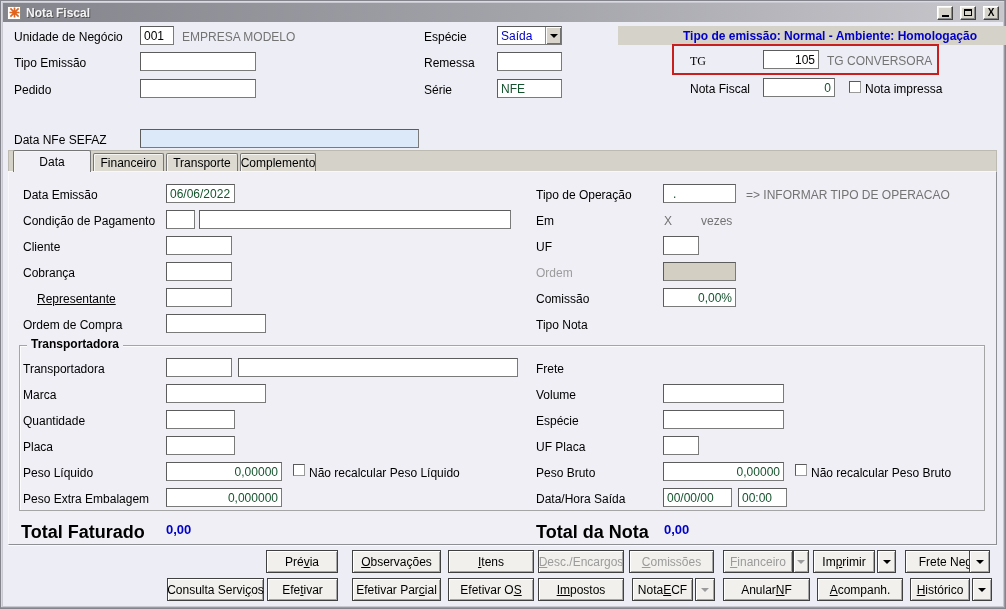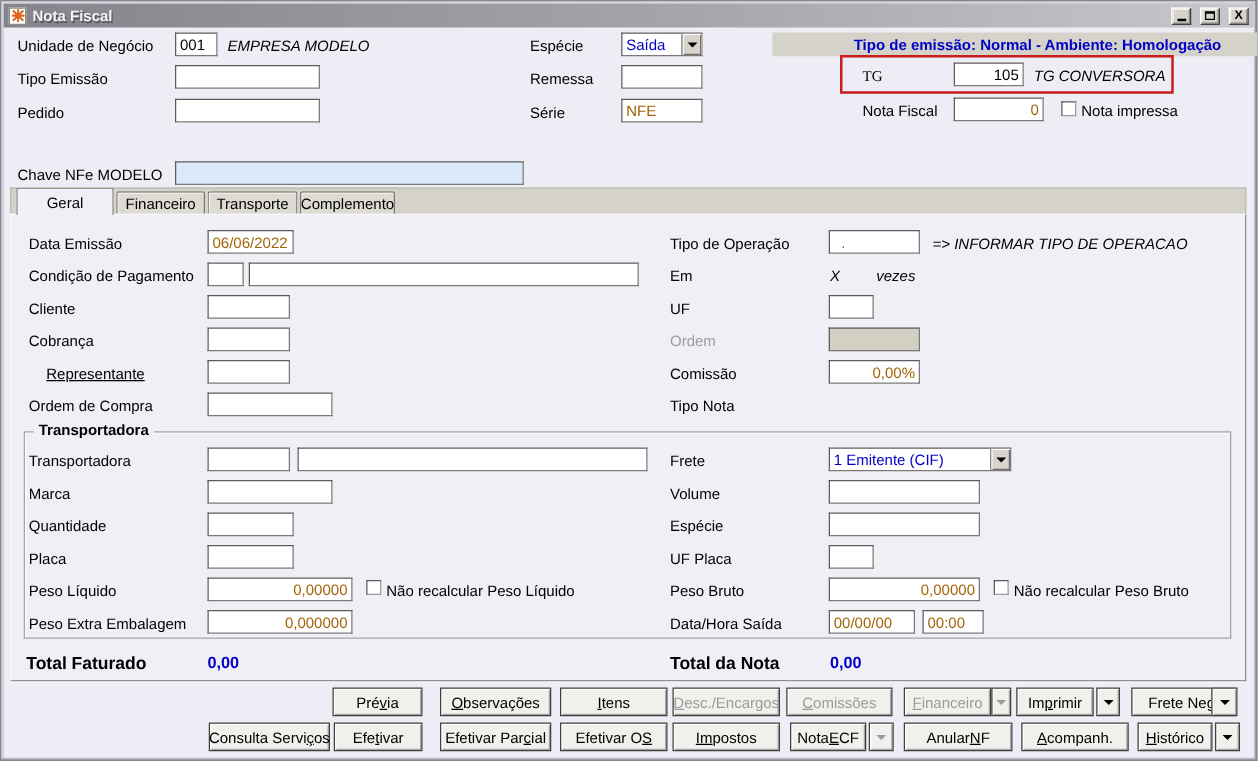--- a/index.html
+++ b/index.html
@@ -22,41 +22,41 @@
   .glyph-min{width:7px;height:2px;background:#000;margin-top:7px;}
   .glyph-max{width:8px;height:7px;border:1px solid #000;border-top-width:2px;}
   .glyph-x{font-size:10px;font-weight:bold;line-height:1;}
   .lbl{position:absolute;white-space:nowrap;}
   .lbl.dis{color:#9C9C9C;}
   .field{
     position:absolute;height:19px;background:#fff;
     border:1px solid #7A7A7A;border-top-color:#5C5C5C;border-left-color:#5C5C5C;
     font-family:inherit;font-size:12px;color:#000;padding:0 3px;outline:none;
   }
-  .field.blue{color:#a16207;}
+  .field.blue{color:#14532d;}
   .field.right{text-align:right;}
   .field.chave{background:#DCE9F8;}
   .field.disfield{background:#D3CFC3;}
   .combo{position:absolute;height:19px;background:#fff;border:1px solid #7A7A7A;border-top-color:#5C5C5C;border-left-color:#5C5C5C;display:flex;align-items:stretch;cursor:default;}
   .combo-text{flex:1;display:flex;align-items:center;padding:0 3px;color:#0000C8;overflow:hidden;white-space:nowrap;}
   .combo-arrow{width:16px;background:#D8D4CC;border-left:1px solid #8a8a8a;box-shadow:inset 1px 1px 0 #fff, inset -1px -1px 0 #707070;display:flex;align-items:center;justify-content:center;}
   .tri{width:0;height:0;border-left:4px solid transparent;border-right:4px solid transparent;border-top:4px solid #000;}
   .tri.dis{border-top-color:#9b9b9b;}
   .banner{position:absolute;left:572px;top:26px;width:424px;height:19px;background:#D5D2C9;color:#0000C8;font-weight:bold;display:flex;align-items:center;justify-content:center;margin-left:46px;}
   .redbox{position:absolute;left:672px;top:44px;width:267px;height:31px;border:2px solid #C81E1E;background:transparent;}
-  .bluetext{color:#000000;position:absolute;white-space:nowrap;font-style:italic;}
+  .bluetext{color:#737373;position:absolute;white-space:nowrap;}
   .checkbox{position:absolute;width:12px;height:12px;background:#fff;border:1px solid #9a9a9a;border-top-color:#5a5a5a;border-left-color:#5a5a5a;}
   .tabband{position:absolute;left:8px;top:150px;width:989px;height:22px;background:#D5D2C9;border:1px solid #BDBAB2;border-bottom:none;}
   .tab{position:absolute;top:153px;height:19px;background:#DDDAD2;border:1px solid #767676;border-bottom:none;border-radius:2px 2px 0 0;display:flex;align-items:center;justify-content:center;box-shadow:inset 1px 1px 0 #f6f5f2;cursor:default;}
   .tab.active{top:150px;height:22px;background:#EFEFF5;z-index:3;font-weight:normal;}
   .panel{position:absolute;left:8px;top:171px;width:989px;height:374px;background:#EFEFF5;
     border:1px solid #8E8E95;border-top-color:#F8F8FA;border-left-color:#F8F8FA;box-shadow:0 1px 0 #FAFAFC;z-index:2;}
   .groupbox{position:absolute;left:10px;top:173px;width:966px;height:166px;border:1px solid #A5A5A5;box-shadow:inset 1px 1px 0 rgba(255,255,255,.8);}
   .grouplabel{position:absolute;background:#EFEFF5;padding:0 4px;font-weight:bold;}
-  .totallbl{position:absolute;font-weight:bold;font-size:14px;}
+  .totallbl{position:absolute;font-weight:bold;font-size:18px;}
   .totalval{position:absolute;font-weight:bold;font-size:13px;color:#0000C8;}
   .btn{position:absolute;height:23px;background:#F1F0EC;border:1px solid #404040;
     box-shadow:inset 1px 1px 0 #FFFFFF, inset -1px -1px 0 #A6A6A6;
     display:flex;align-items:center;justify-content:center;font-size:12px;color:#000;cursor:default;white-space:nowrap;}
   .btn.disabled{color:#9B9B9B;}
   .btn u{text-decoration:underline;}
   .arrowbtn{position:absolute;height:23px;width:19px;background:#F1F0EC;border:1px solid #404040;
     box-shadow:inset 1px 1px 0 #FFFFFF, inset -1px -1px 0 #A6A6A6;display:flex;align-items:center;justify-content:center;cursor:default;}
 </style>
 </head>
@@ -111,25 +111,25 @@
   <div class="redbox"></div>
   <span class="lbl" style="left:690px;top:54px;font-family:Liberation Serif, serif;">TG</span>
   <input class="field right" style="left: 763px; top: 50px; width: 56px;" value="105">
   <span class="bluetext" style="left:827px;top:54px;">TG CONVERSORA</span>
 
   <span class="lbl" style="left:690px;top:82px;">Nota Fiscal</span>
   <input class="field right blue" style="left: 763px; top: 78px; width: 72px;" value="0">
   <span class="checkbox" style="left:849px;top:81px;"></span>
   <span class="lbl" style="left:865px;top:82px;">Nota impressa</span>
 
-  <span class="lbl" style="left:14px;top:133px;">Chave NFe MODELO</span>
+  <span class="lbl" style="left:14px;top:133px;">Data NFe SEFAZ</span>
   <input class="field chave" style="left: 140px; top: 129px; width: 279px;" value="">
 
   <div class="tabband"></div>
-  <div class="tab active" style="left:13px;width:78px;">Geral</div>
+  <div class="tab active" style="left:13px;width:78px;">Data</div>
   <div class="tab" style="left:93px;width:71px;">Financeiro</div>
   <div class="tab" style="left:166px;width:72px;">Transporte</div>
   <div class="tab" style="left:240px;width:76px;">Complemento</div>
 
   <div class="panel">
 
     <span class="lbl" style="left:14px;top:16px;">Data Emissão</span>
     <input class="field blue" style="left: 157px; top: 12px; width: 69px;" value="06/06/2022">
 
     <span class="lbl" style="left:14px;top:42px;">Condição de Pagamento</span>
@@ -185,26 +185,20 @@
 
     <span class="lbl" style="left:14px;top:294px;">Peso Líquido</span>
     <input class="field right blue" style="left: 157px; top: 290px; width: 116px;" value="0,00000">
     <span class="checkbox" style="left:284px;top:292px;"></span>
     <span class="lbl" style="left:300px;top:294px;">Não recalcular Peso Líquido</span>
 
     <span class="lbl" style="left:14px;top:320px;">Peso Extra Embalagem</span>
     <input class="field right blue" style="left: 157px; top: 316px; width: 116px;" value="0,000000">
 
     <span class="lbl" style="left:527px;top:190px;">Frete</span>
-    <div class="combo" style="left:654px;top:186px;width:146px;">
-      <span class="combo-text">1 Emitente (CIF)</span>
-      <span class="combo-arrow">
-          <span class="tri"></span>
-        </span>
-    </div>
 
     <span class="lbl" style="left:527px;top:216px;">Volume</span>
     <input class="field" style="left: 654px; top: 212px; width: 121px;" value="">
 
     <span class="lbl" style="left:527px;top:242px;">Espécie</span>
     <input class="field" style="left: 654px; top: 238px; width: 121px;" value="">
 
     <span class="lbl" style="left:527px;top:268px;">UF Placa</span>
     <input class="field" style="left: 654px; top: 264px; width: 36px;" value="">
 

